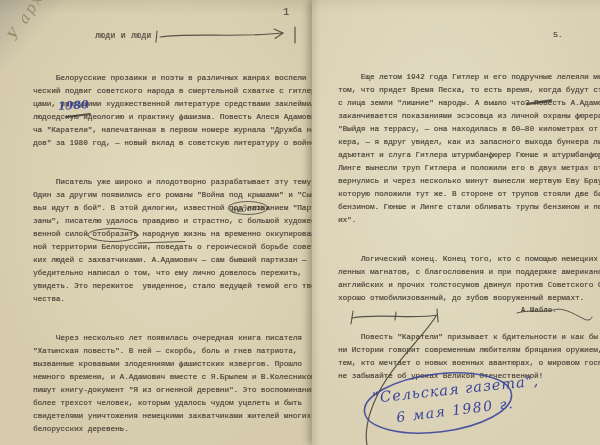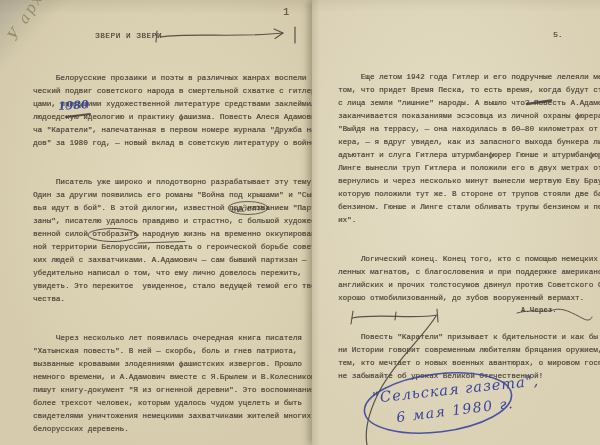--- a/index.html
+++ b/index.html
@@ -40,21 +40,21 @@
   .ink-dark{stroke:#46403a;fill:none;stroke-linecap:round;opacity:.88;}
   .ink-blue{stroke:#3b459c;fill:none;stroke-linecap:round;opacity:.9;}
 </style>
 </head>
 <body>
 
 <div class="scan">
 
   <div class="page page-left">
     <div class="typed pgnum-left">1</div>
-    <div class="typed doc-title">ЗВЕРИ И ЗВЕРИ</div>
+    <div class="typed doc-title">ЛЮДИ И ЛЮДИ</div>
     <div class="typed body-left">
       <div class="para">     Белорусские прозаики и поэты в различных жанрах воспели герои-
 ческий подвиг советского народа в смертельной схватке с гитлеров-
 цами, присущими художественной литературе средствами заклеймили
 людоедскую идеологию и практику фашизма. Повесть Алеся Адамови-
 ча "Каратели", напечатанная в первом номере журнала "Дружба наро-
 дов" за 1980 год, — новый вклад в советскую литературу о войне.</div>
       <div class="para">     Писатель уже широко и плодотворно разрабатывает эту тему.
 Один за другим появились его романы "Война под крышами" и "Сыно-
 вья идут в бой". В этой дилогии, известной под названием "Парти-
@@ -101,21 +101,21 @@
 тем, кто мечтает о новых военных авантюрах, о мировом господстве:
 не забывайте об уроках Великой Отечественной!</div>
     </div>
   </div>
 
   <div class="hand pencil-note">У арх.</div>
   <div class="hand hand-blue year-fix">1980</div>
   <div class="hand hand-dark insert-note">видеть</div>
   <div class="hand hand-blue gazette1">"Сельская газета",</div>
   <div class="hand hand-blue gazette2">6 мая 1980 г.</div>
-  <div class="signature">А.Через.</div>
+  <div class="signature">А.Шабло.</div>
 
   <svg class="overlay" width="600" height="445" viewBox="0 0 600 445">
 
     <g>
       <path class="ink-dark" stroke-width="1.1" d="M157,31 L156,42"></path>
       <path class="ink-dark" stroke-width="1.1" d="M160,37 C190,32.5 238,38 283,33"></path>
       <path class="ink-dark" stroke-width="1.1" d="M283,33 L274,29 M283,33 L275,38.5"></path>
       <path class="ink-dark" stroke-width="1.2" d="M295,27 L295,43"></path>
     </g>
 

